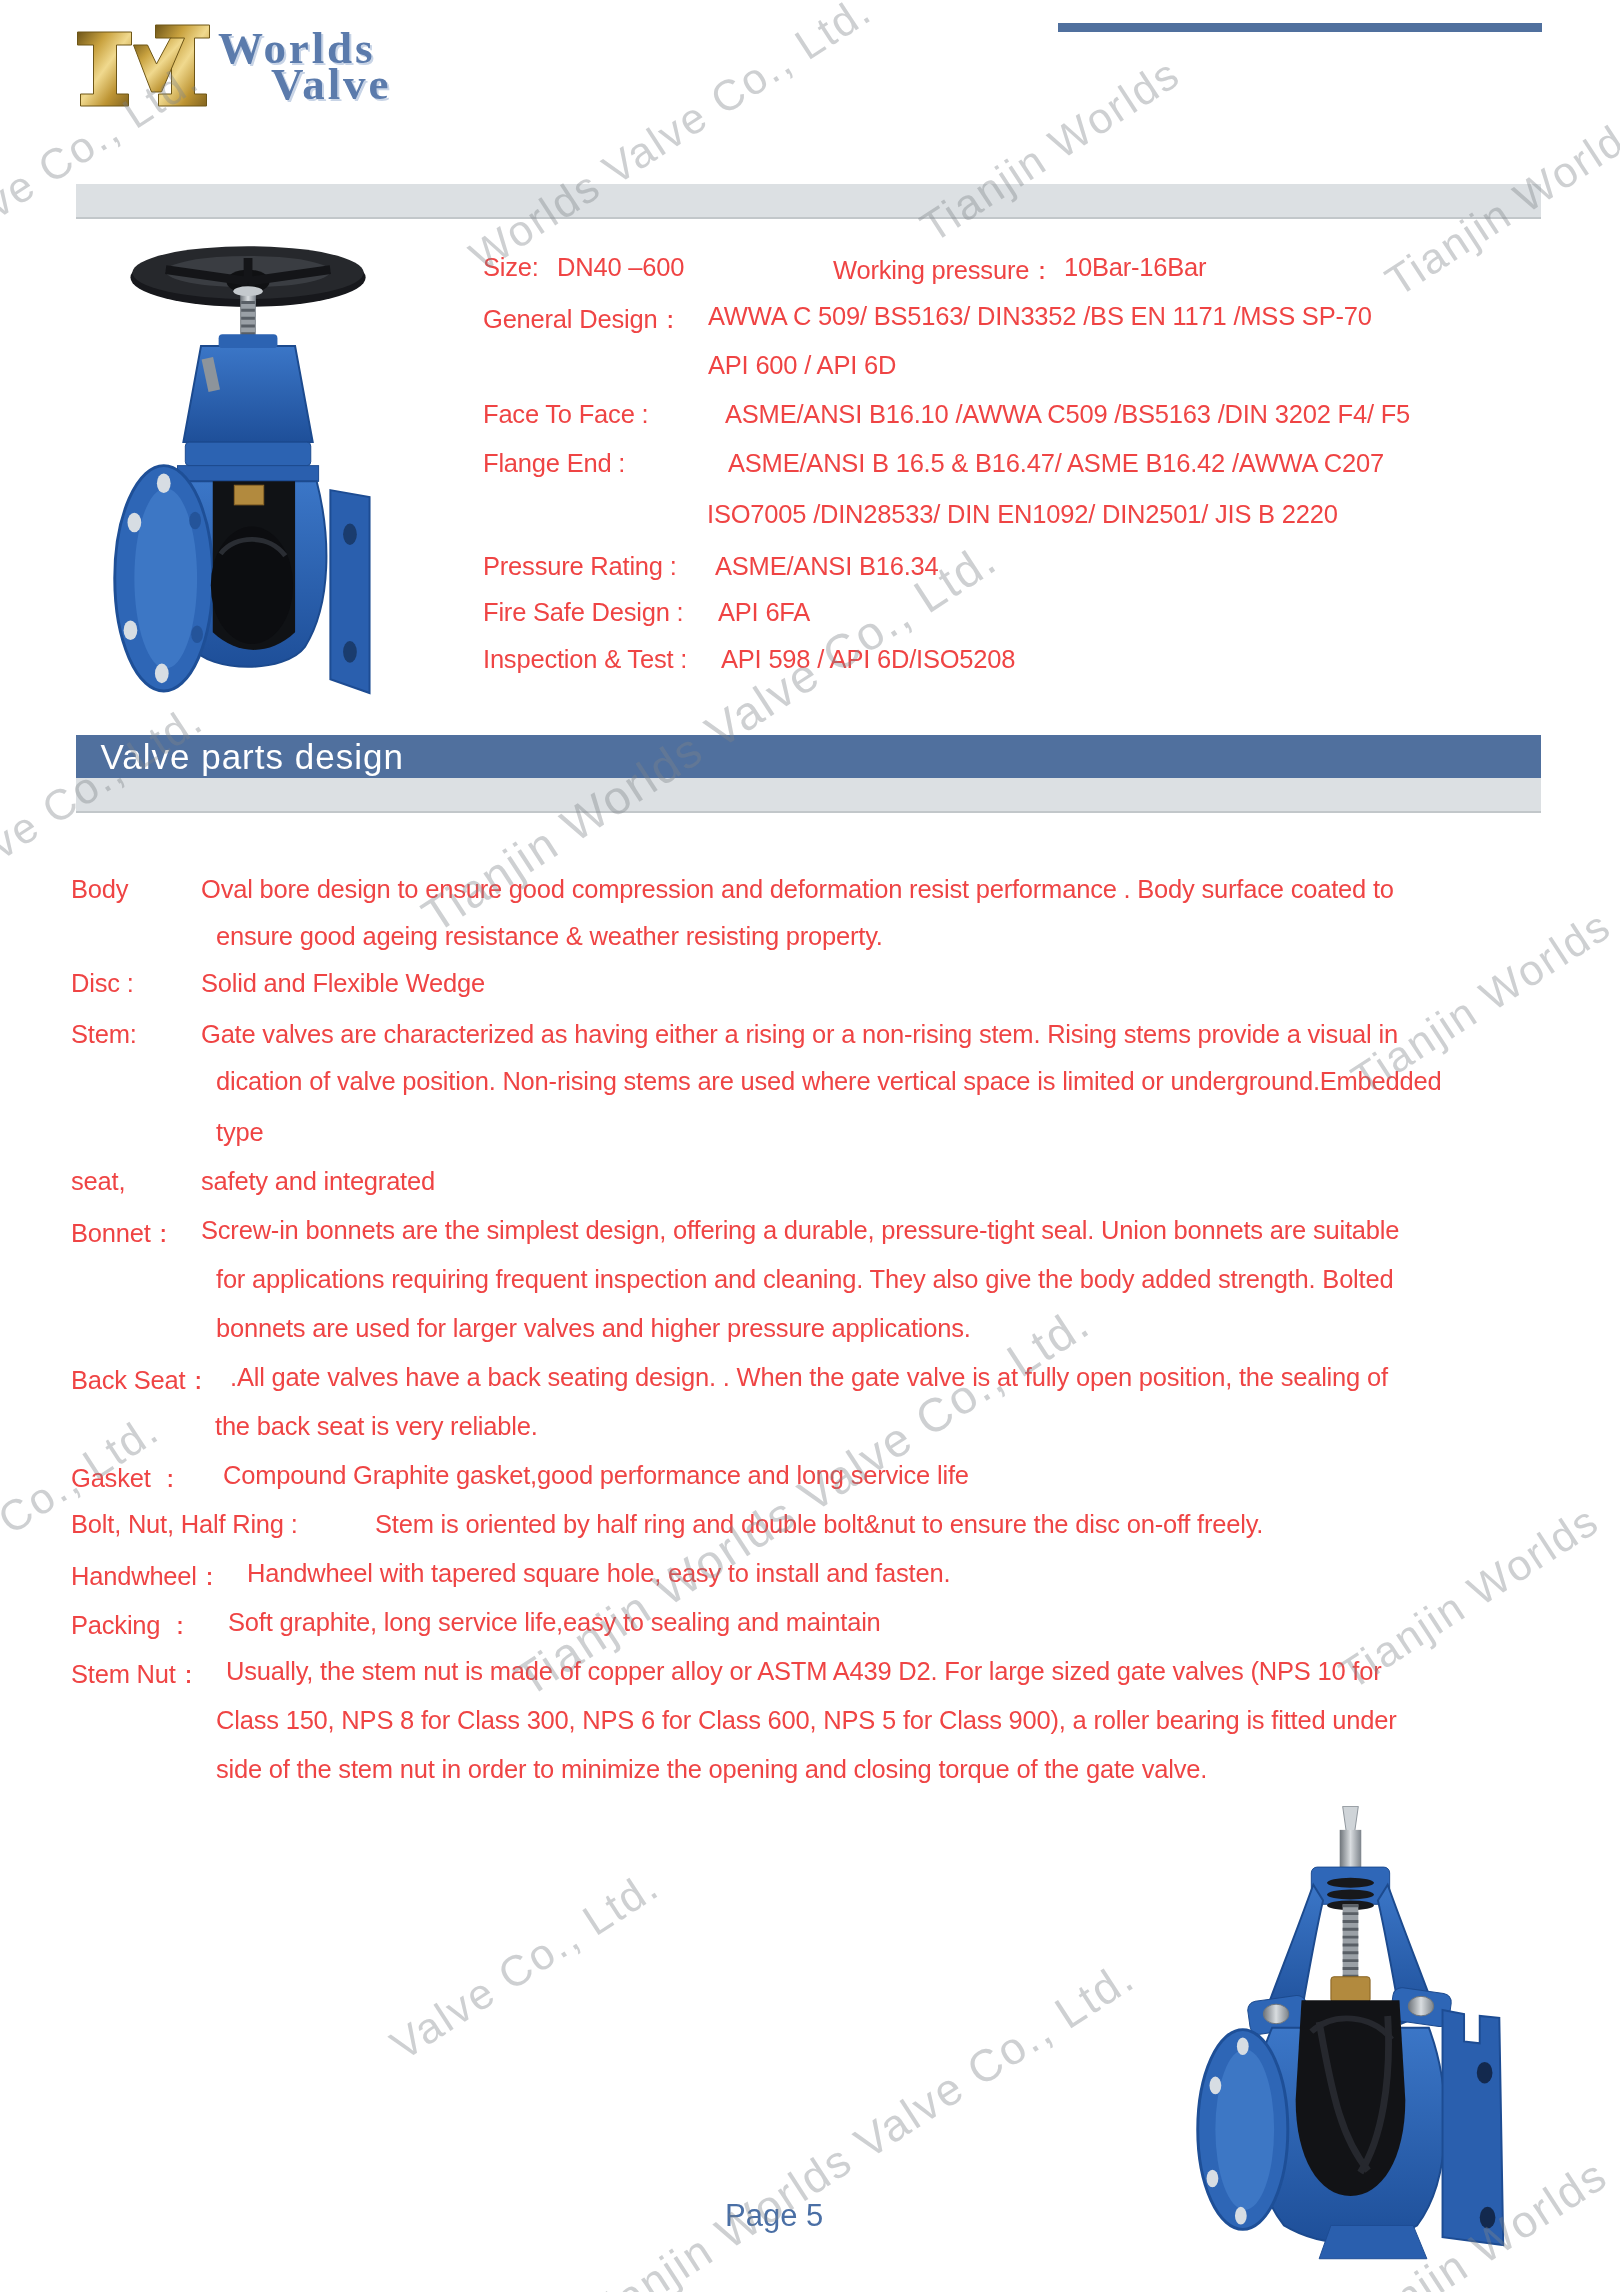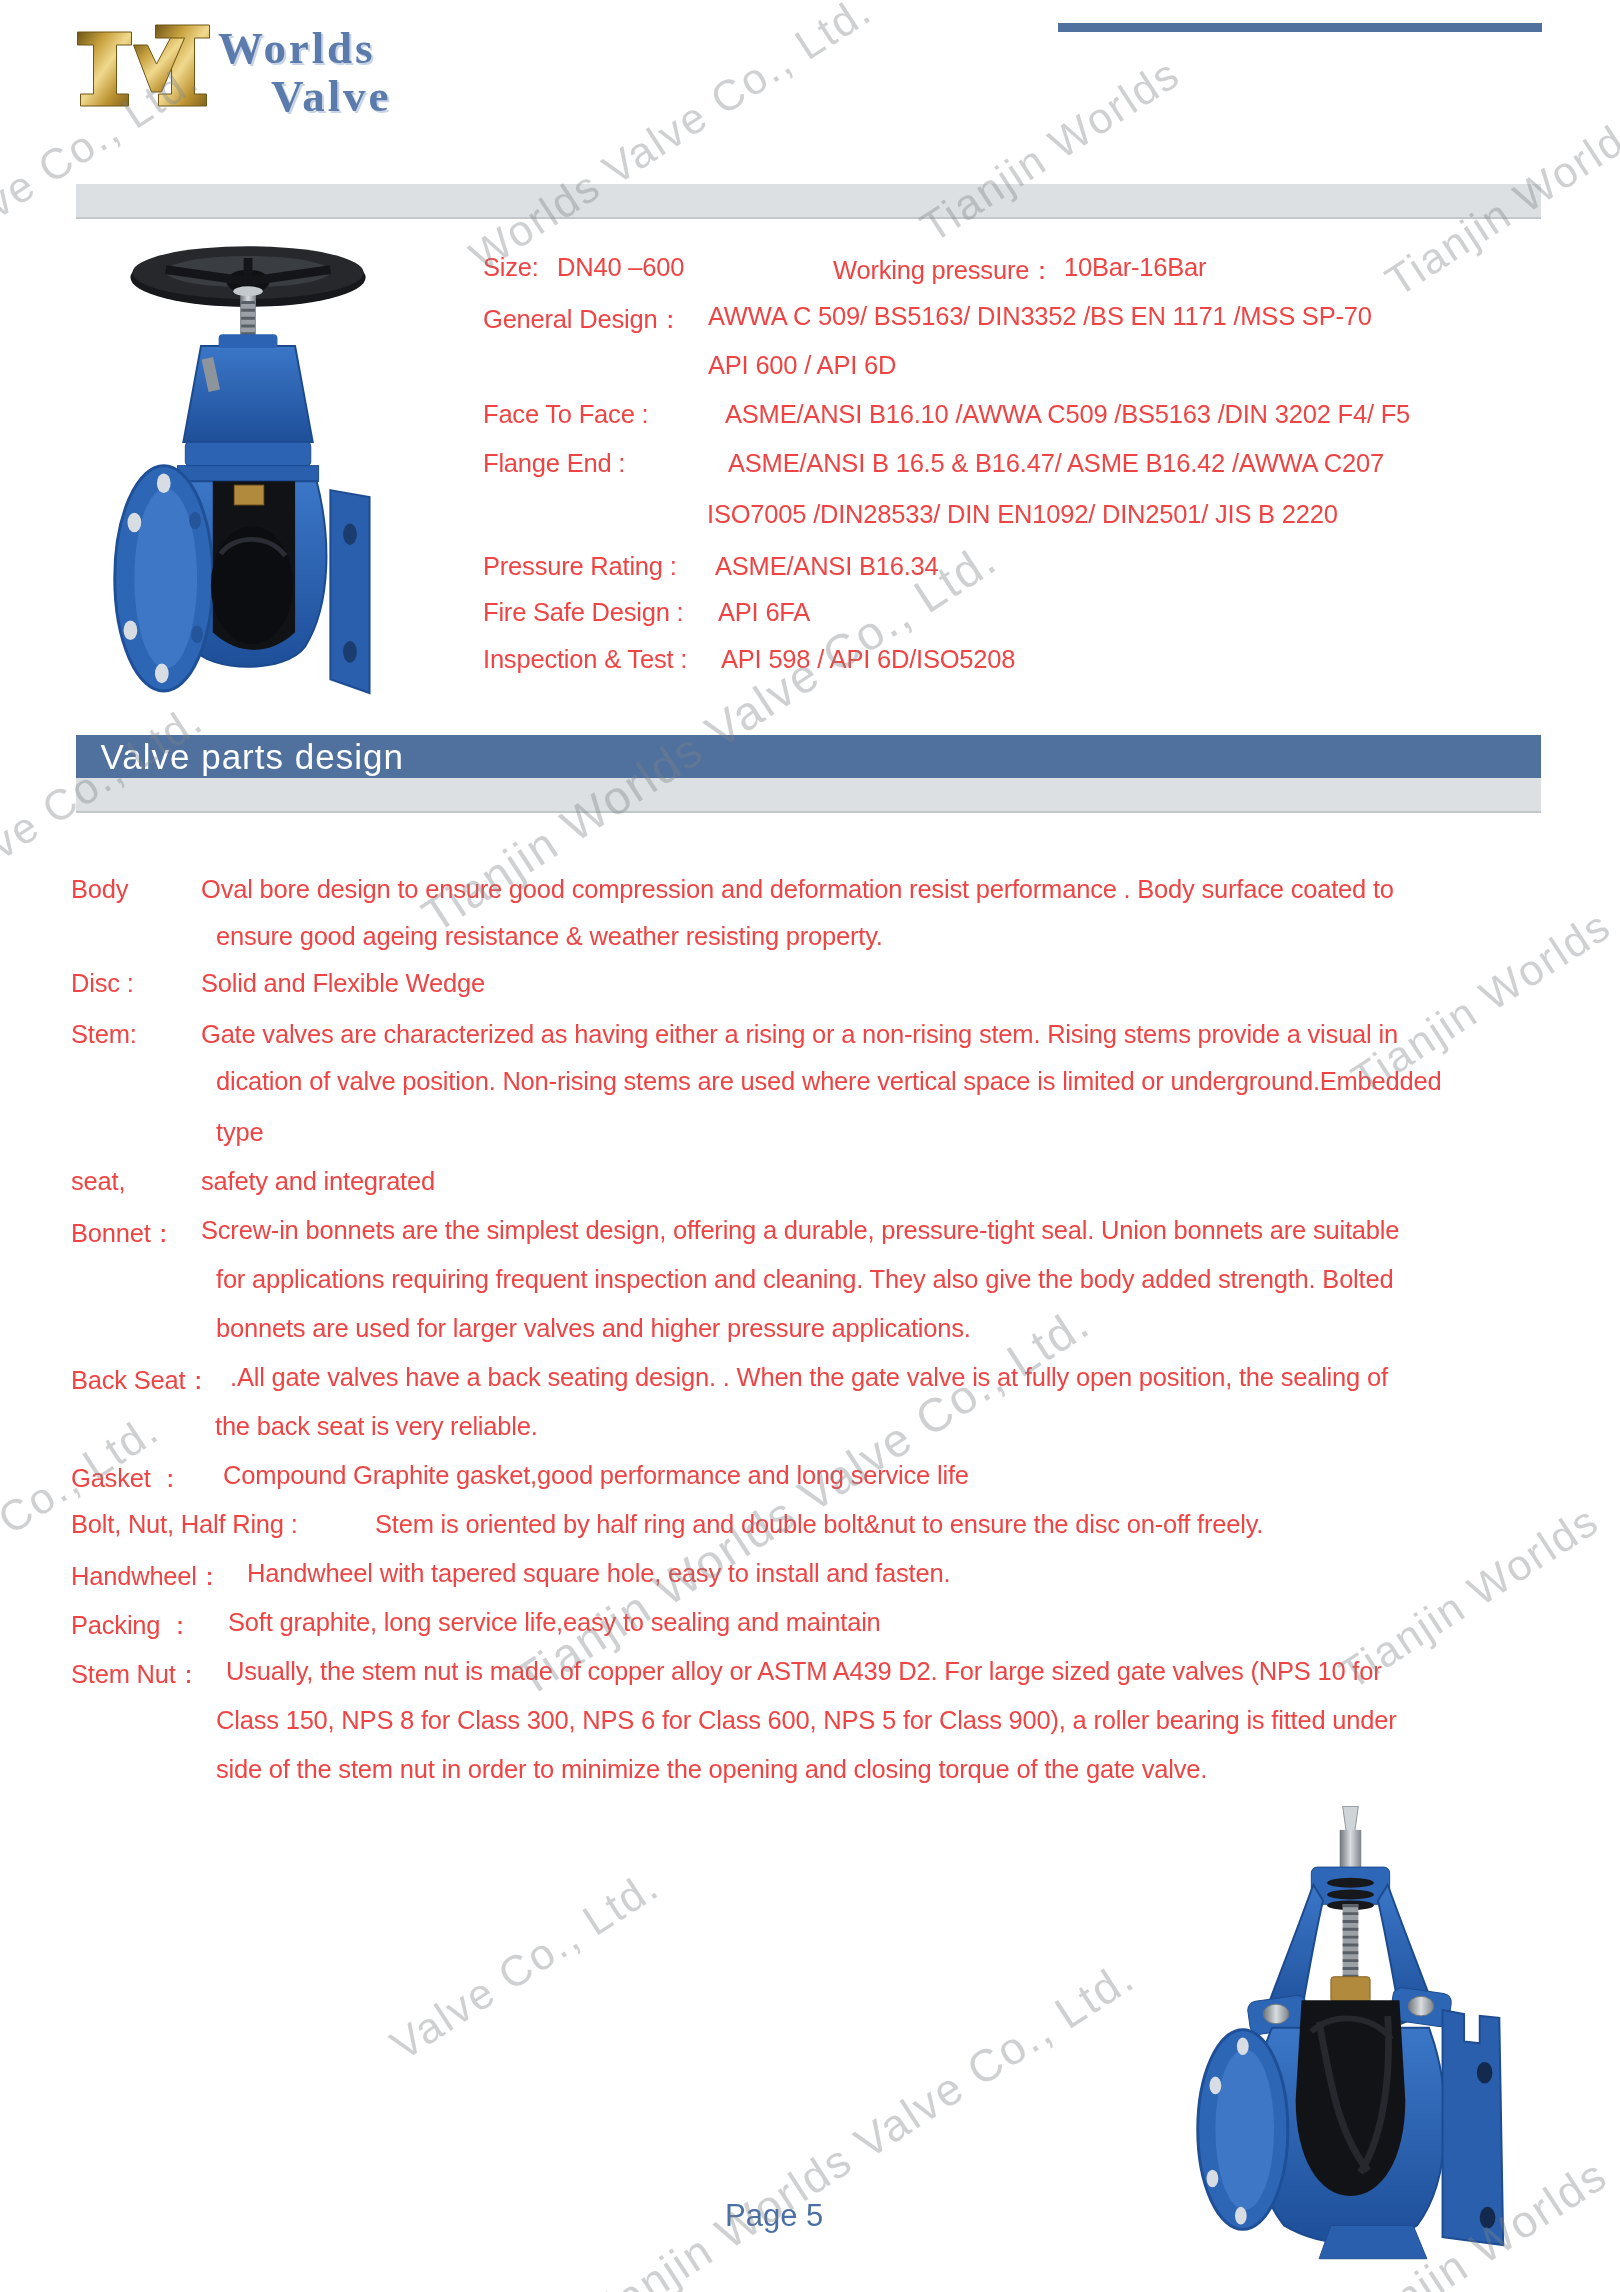--- a/index.html
+++ b/index.html
@@ -4,21 +4,21 @@
 <style>
   html,body{margin:0;padding:0;background:#fff;}
   .page{position:relative;width:1620px;height:2293px;background:#ffffff;overflow:hidden;
         font-family:"Liberation Sans",sans-serif;}
   
   .logo-icon{position:absolute;left:75px;top:21.6px;width:137px;height:92px;z-index:2;}
   .brand{position:absolute;z-index:2;font-family:"Liberation Serif",serif;font-weight:bold;
          color:#5b7bac;letter-spacing:2.9px;font-size:45px;line-height:1;
          text-shadow:2px 2px 0 #c8d4e6;}
   .brand-1{left:218px;top:25.5px;}
-  .brand-2{left:271px;top:74px;text-align:right;}
+  .brand-2{left:271px;top:62px;text-align:right;}
   .topbar-thin{position:absolute;left:1058px;top:22.5px;width:484px;height:9.8px;background:#50709e;z-index:2;}
   .model-box{position:absolute;left:1058px;top:41px;width:484px;height:74px;background:#4d6d9c;z-index:2;
              color:#ffffff;font-family:"Liberation Serif",serif;font-size:47px;line-height:74px;
              text-align:center;letter-spacing:1px;}
   
   .secbar{position:absolute;left:76px;width:1465px;height:43px;background:#50709e;z-index:2;
           color:#ffffff;font-size:35px;line-height:43px;padding-left:24.5px;box-sizing:border-box;
           letter-spacing:1px;}
   .secstrip{position:absolute;left:76px;width:1465px;height:33px;background:#dce0e3;
             border-bottom:2.9px solid #c2c7ca;z-index:2;}

